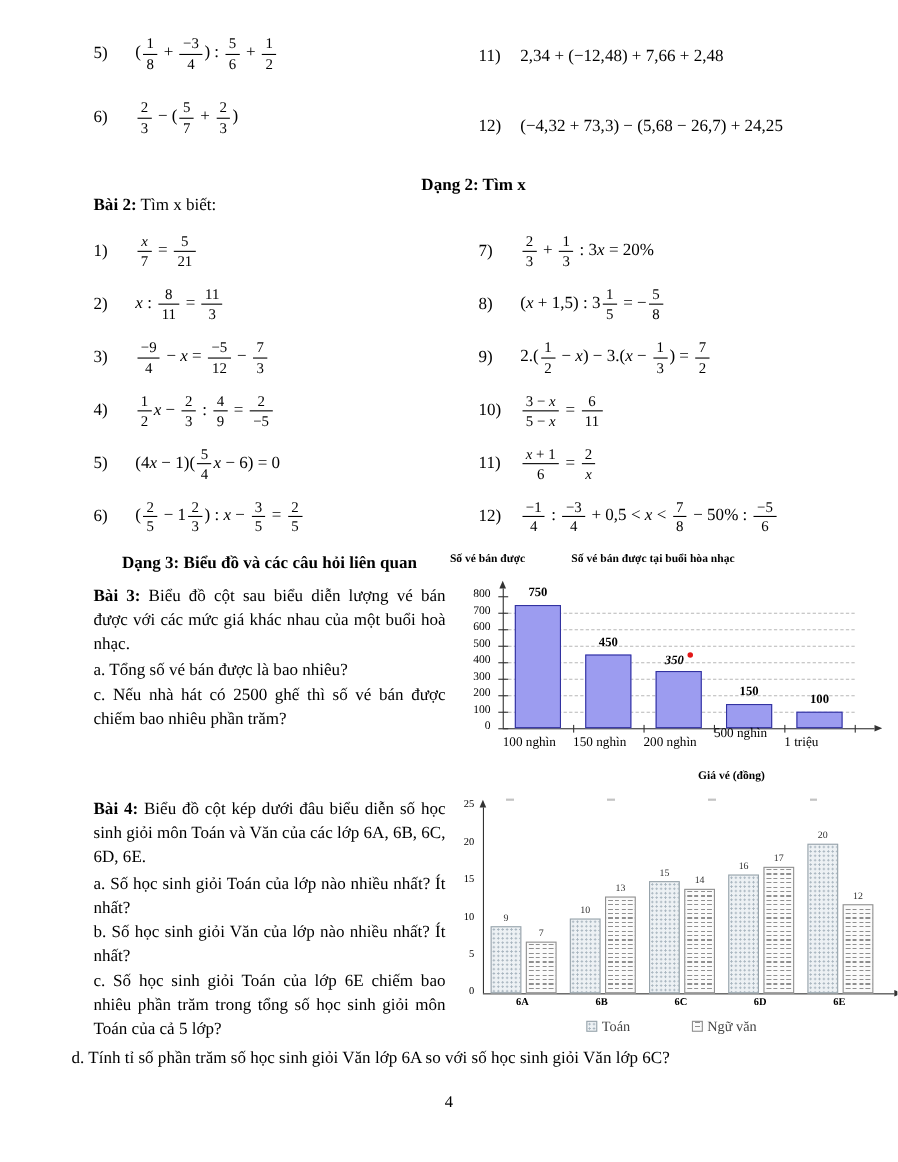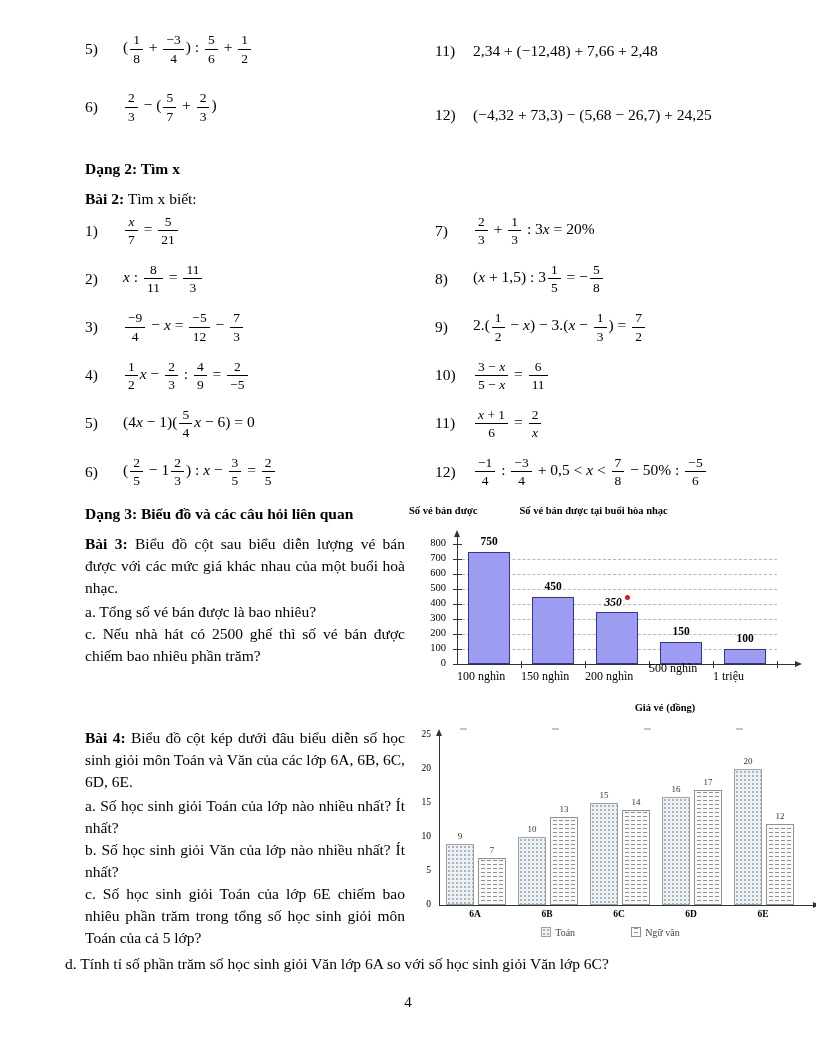--- a/index.html
+++ b/index.html
@@ -11,22 +11,22 @@
   .col-l{width:350px;}
   .col-r{flex:1;}
   .prob{display:flex;align-items:center;font-size:15.5px;margin-bottom:14px;}
   .prob .pn{width:38px;flex:0 0 38px;}
   .toprow .prob{margin-bottom:20px;min-height:38px;}
   .toprow .col-r .prob{min-height:30px;margin-bottom:28px;padding-top:6px;}
   .eqgrid .prob{margin-bottom:15px;min-height:32px;}
   .frac{display:inline-block;vertical-align:middle;text-align:center;margin:0 2px;}
   .fn{display:block;padding:0 3px 1px;border-bottom:1px solid #000;font-size:13.5px;line-height:1.12;}
   .fd{display:block;padding:1px 3px 0;font-size:13.5px;line-height:1.12;}
-  .h-dang{font-weight:bold;font-size:15.5px;margin:2px 0 12px;}
-  .bai-line{font-size:15.5px;margin:0 0 6px;}
+  .h-dang{font-weight:bold;font-size:15.5px;margin:2px 0 0;text-align:center;}
+  .bai-line{font-size:15.5px;margin:0 0 16px;}
   .bai-line b{font-weight:bold;}
   
   .split{display:flex;align-items:flex-start;}
   .textcol{width:320px;flex:0 0 320px;font-size:15.5px;line-height:1.42;text-align:justify;}
   .textcol .h-dang{margin:0 0 8px;}
   .textcol p{margin:0 0 2px;}
   .q{margin:0;}
   .chartcol{flex:0 0 411px;width:411px;position:relative;margin-left:-15px;padding-left:15px;box-sizing:content-box;}
   
   .c1head{display:flex;gap:42px;font-weight:bold;font-size:10.5px;margin:2px 0 14px 4px;}
@@ -47,21 +47,21 @@
   
   #chart2{position:relative;height:198px;}
   .c2dashes{position:absolute;top:1px;left:55px;right:15px;height:2px;opacity:.5;
             background-image:repeating-linear-gradient(90deg,#888 0 7px,transparent 7px 92px);}
   .ylab2{position:absolute;text-align:right;font-size:9.5px;}
   .vlab2{position:absolute;text-align:center;font-size:9px;color:#333;}
   .xlab2{position:absolute;text-align:center;font-size:9.5px;font-weight:bold;}
   .bar2{position:absolute;box-sizing:border-box;}
   .bar-toan{background-color:#edf1f4;background-image:radial-gradient(#a9b6c0 0.8px, transparent 0.9px);background-size:4px 4px;border:1px solid #97a3ab;}
   .bar-van{background-color:#fbfbfb;background-image:repeating-linear-gradient(90deg,#fbfbfb 0 2px,transparent 2px 6px),repeating-linear-gradient(0deg,transparent 0 3px,#8f8f8f 3px 4px);border:1px solid #8f8f8f;}
-  .c2legend{display:flex;gap:56px;justify-content:center;font-size:10px;color:#444;margin-top:2px;}
+  .c2legend{display:flex;gap:56px;justify-content:center;font-size:13px;color:#444;margin-top:2px;}
   .lg .sw{display:inline-block;width:8px;height:8px;margin-right:4px;vertical-align:-1px;}
   .dline{font-size:15.5px;margin-top:6px;margin-left:-20px;}
   .pagenum{position:absolute;left:0;right:0;top:994px;text-align:center;font-size:15px;}
 </style>
 </head>
 <body>
 
 <div class="page">
   <div class="content">
 

